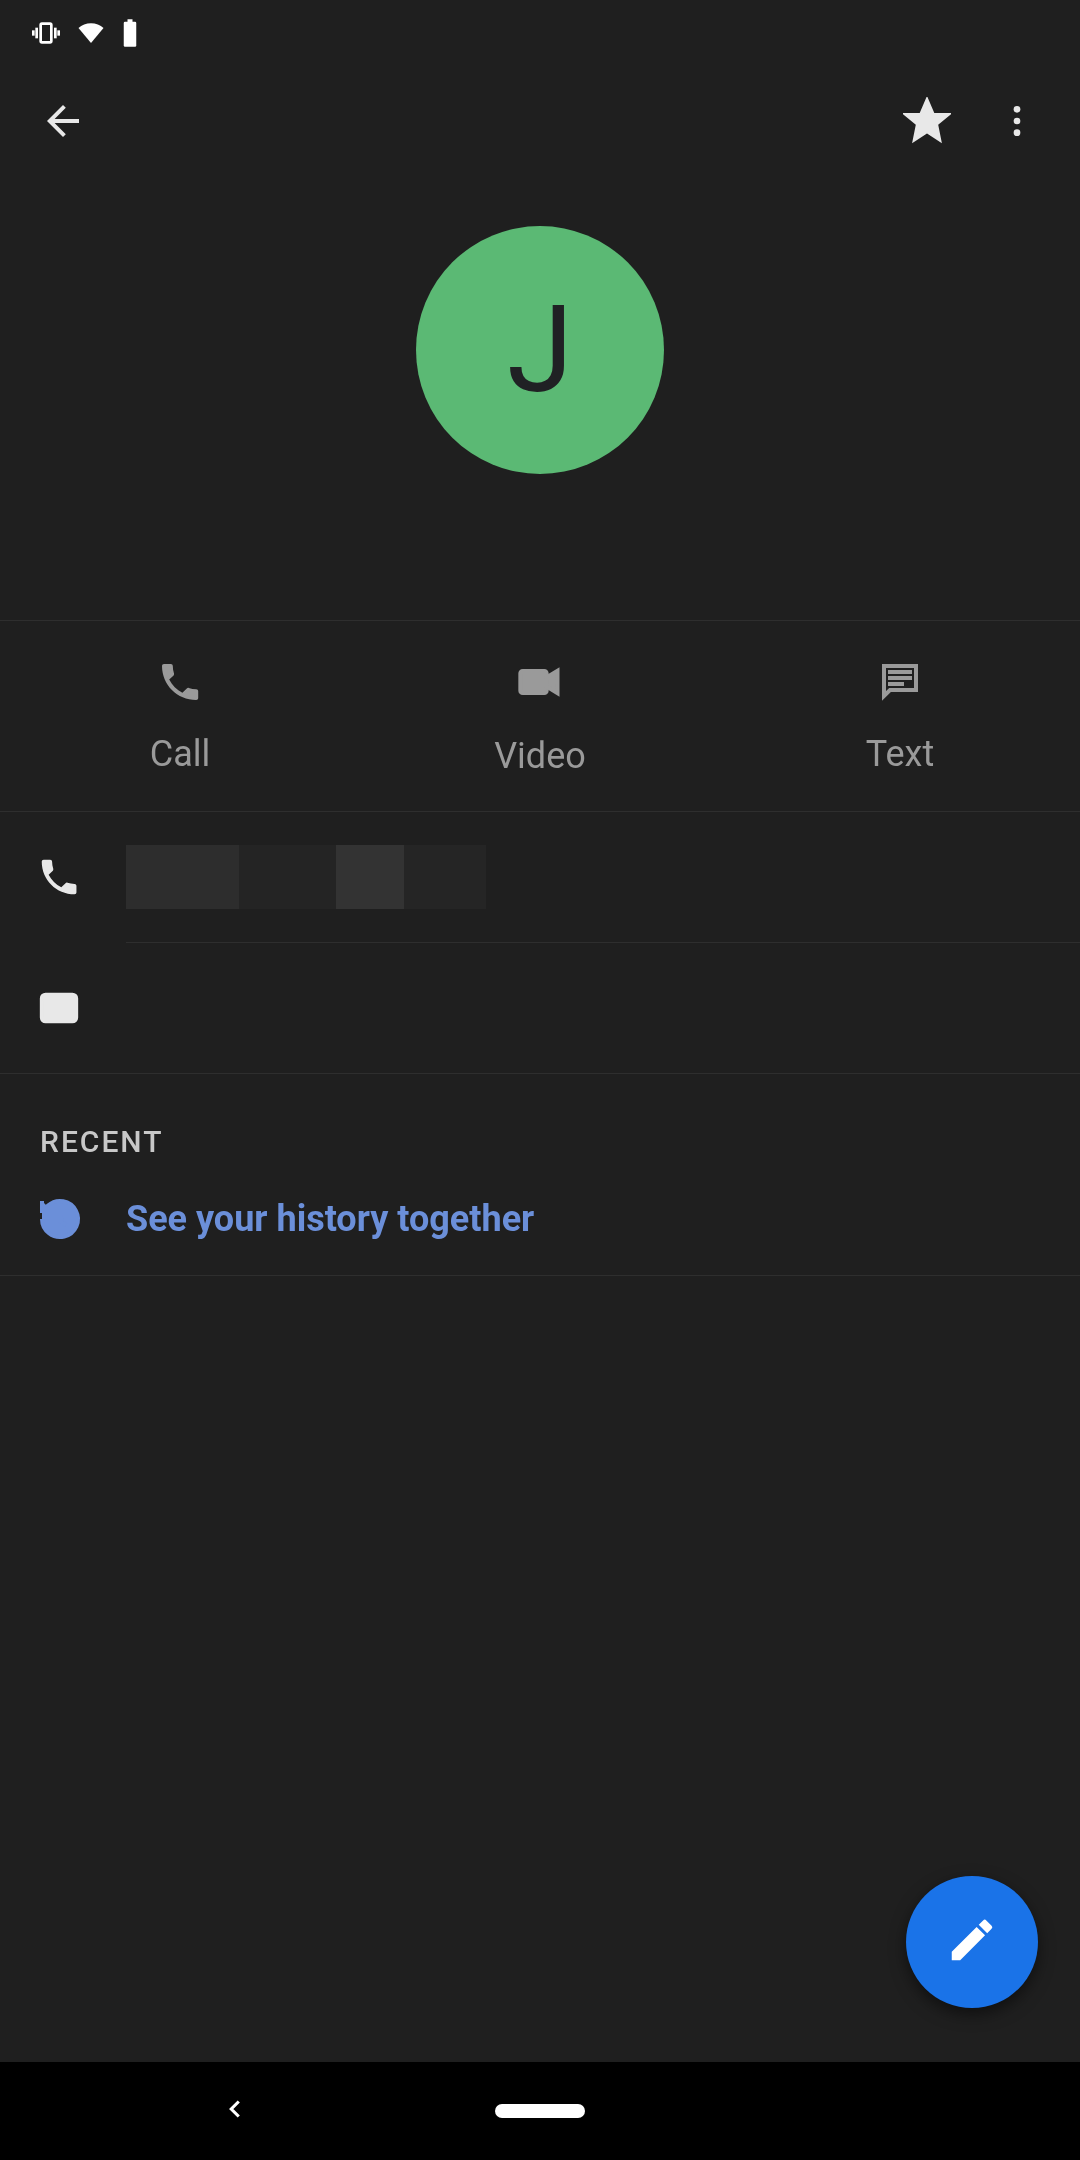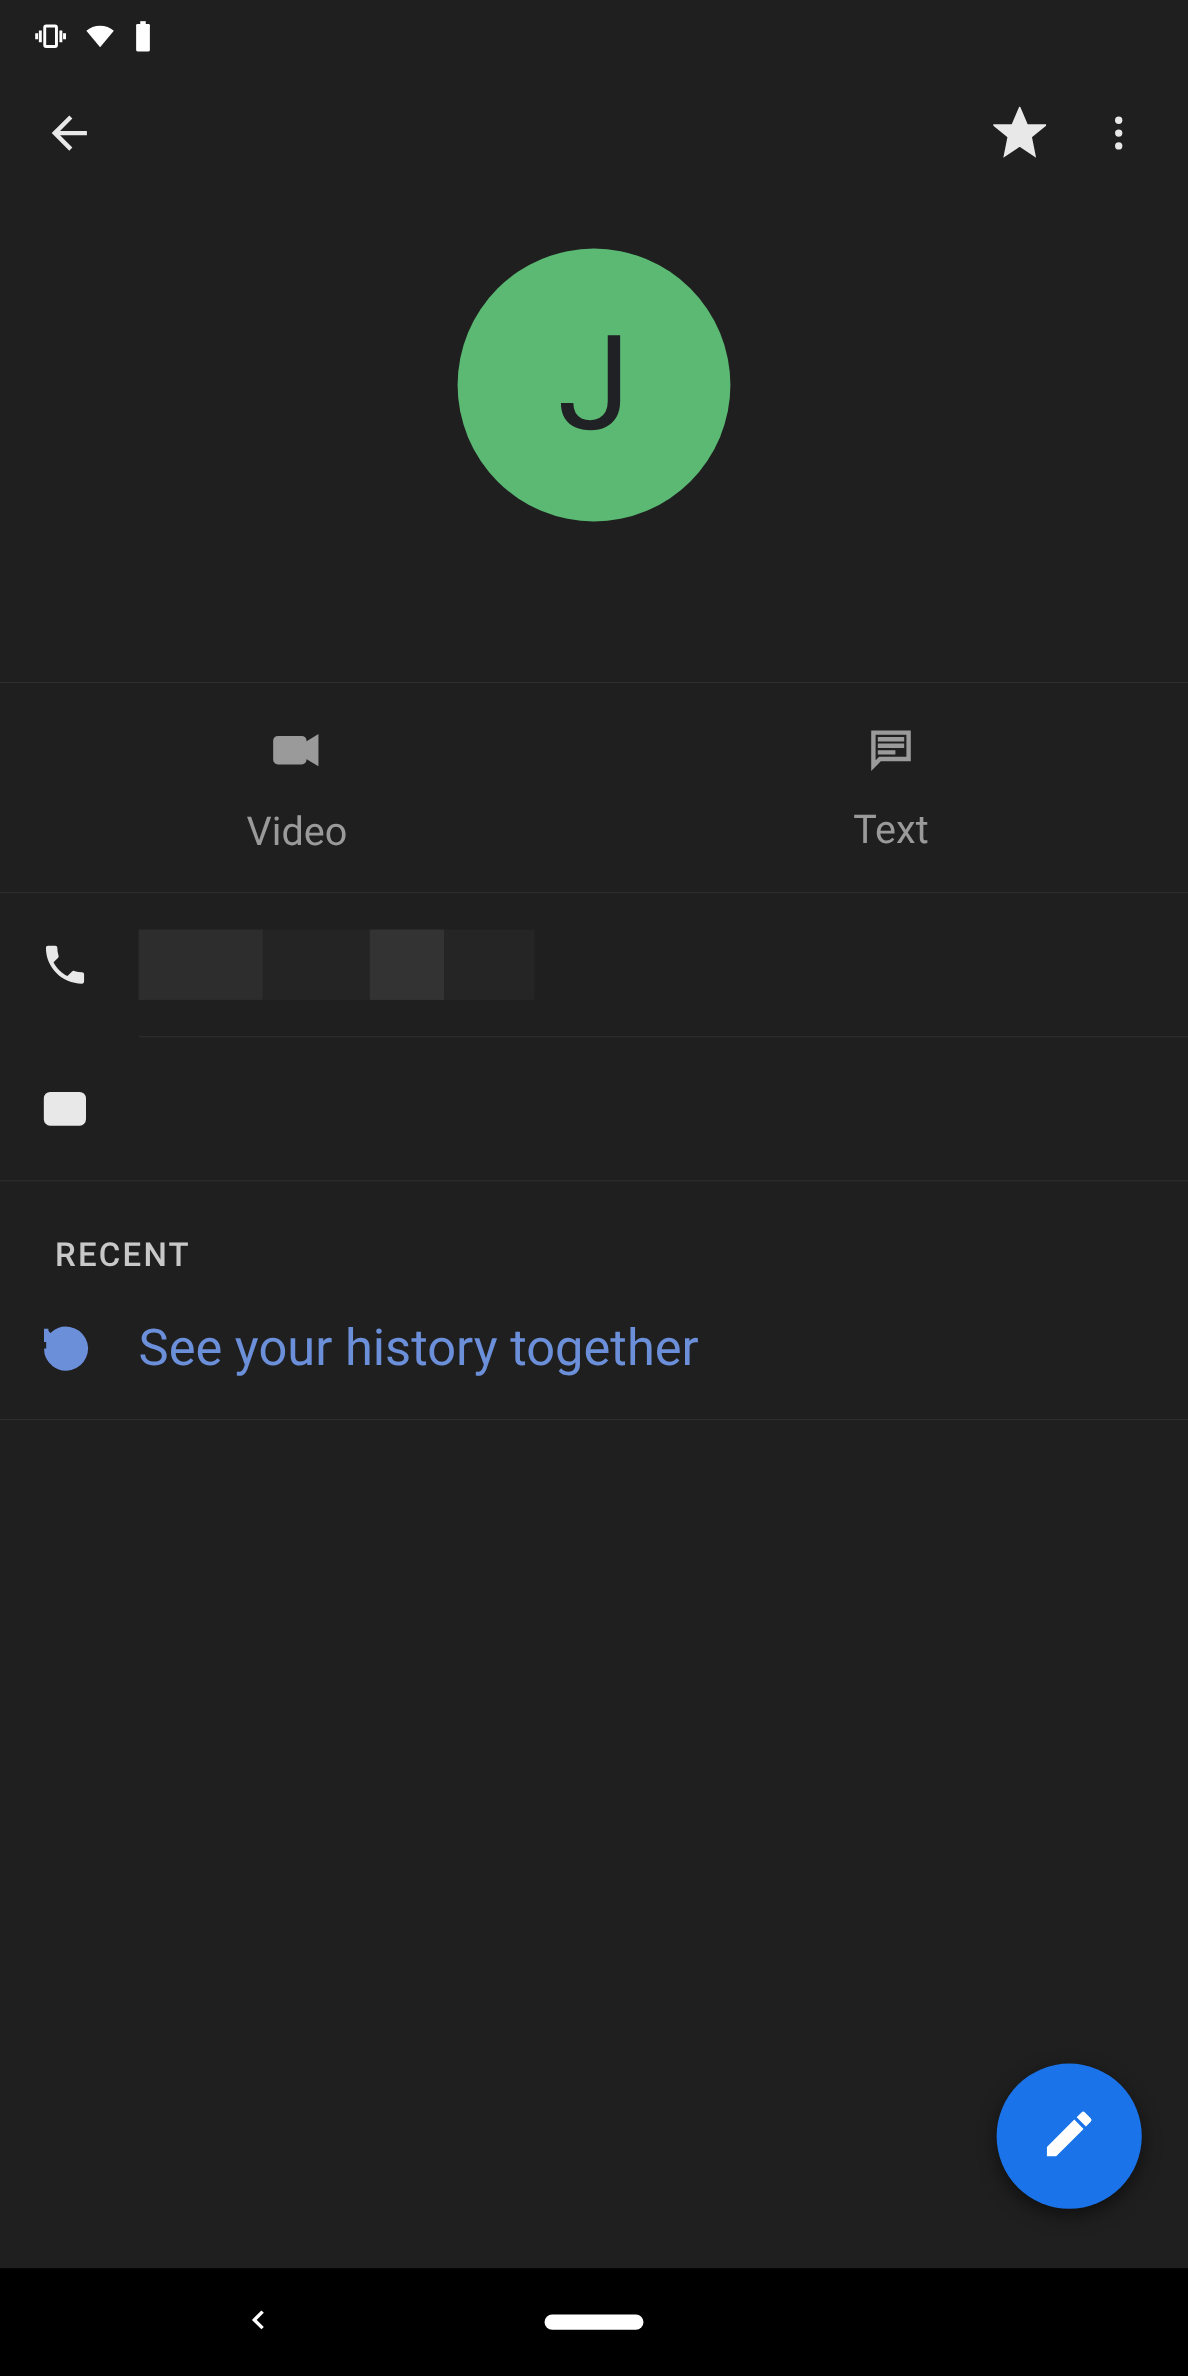--- a/index.html
+++ b/index.html
@@ -98,29 +98,28 @@
   }
   .full-divider { border-top:1px solid #2e2e2e; }
 
   
   .recent-header {
     padding: 50px 40px 18px 40px;
     font-size: 30px;
     letter-spacing: 2px;
     color: #c8c8c8;
     font-weight: 500;
-    margin-left: 10px;
   }
   .recent-row {
     display:flex; align-items:center;
     padding: 16px 36px 30px 36px;
   }
   .recent-icon { width:90px; display:flex; align-items:center; justify-content:flex-start;}
   .recent-icon svg { fill:#6b8fd9; }
-  .recent-text { font-size: 46px; line-height:1.45; }
+  .recent-text { font-size: 36px; line-height:1.45;font-weight:bold; }
   .recent-text div { color:#6b8fd9; }
 
   
   .fab {
     position:absolute;
     right: 42px; bottom: 152px;
     width: 132px; height: 132px; border-radius:50%;
     background:#1a73e8;
     display:flex; align-items:center; justify-content:center;
     box-shadow: 0 6px 16px rgba(0,0,0,0.5);
@@ -195,20 +194,28 @@
   <div class="avatar-wrap">
     <div class="avatar" style="background:#5bb974">
       <span>J</span>
     </div>
   </div>
 </div>
 
 <div class="action-row">
   <div class="action-cell">
     <span>
+      <svg width="48" height="48" viewBox="0 0 24 24">
+          <path d="M6.6 10.8c1.4 2.8 3.8 5.2 6.6 6.6l2.2-2.2c.3-.3.7-.4 1-.2 1.2.4 2.4.6 3.7.6.6 0 1 .4 1 1V20c0 .6-.4 1-1 1C10.6 21 3 13.4 3 4c0-.6.4-1 1-1h3.4c.6 0 1 .4 1 1 0 1.3.2 2.5.6 3.7.1.3 0 .7-.2 1z"></path>
+        </svg>
+    </span>
+    <span>Call</span>
+  </div>
+  <div class="action-cell">
+    <span>
       <svg width="52" height="52" viewBox="0 0 24 24" fill="none" stroke="#9a9a9a" stroke-width="2">
           <rect x="3" y="7" width="12" height="10" rx="1"></rect>
           <path d="m15 10 5-3v10l-5-3z"></path>
         </svg>
     </span>
     <span>Video</span>
   </div>
   <div class="action-cell">
     <span>
       <svg width="48" height="48" viewBox="0 0 24 24">

